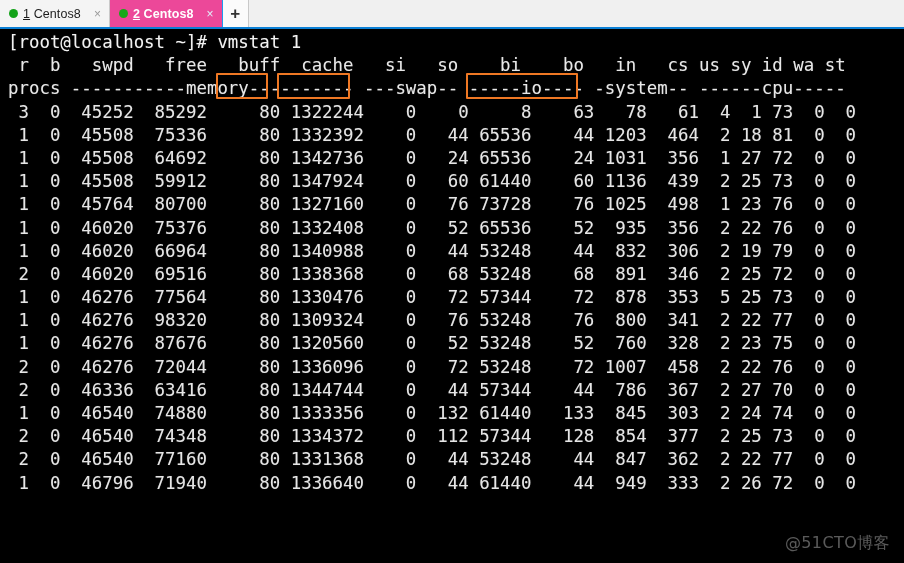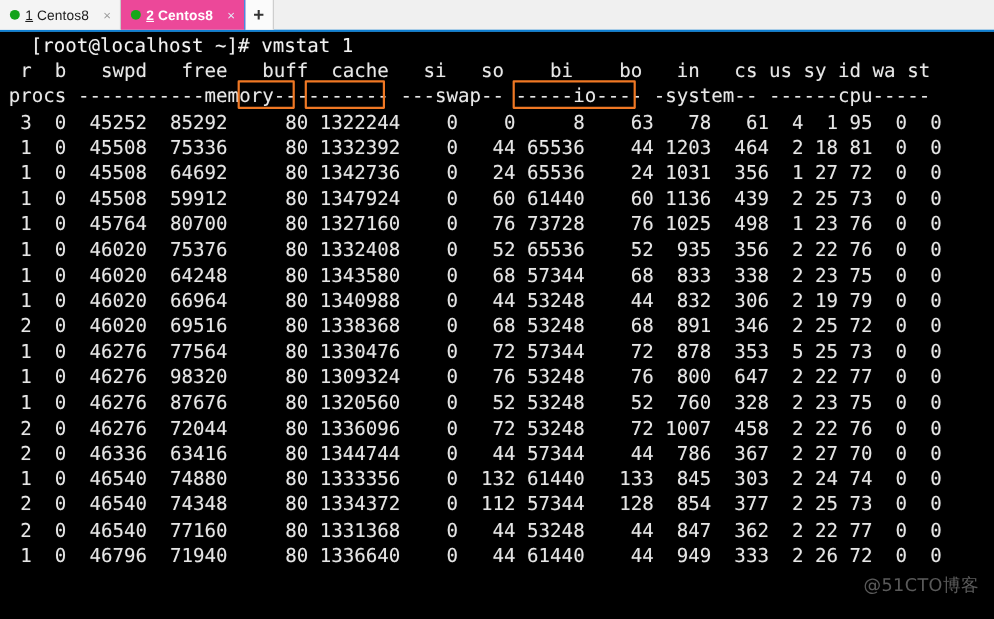--- a/index.html
+++ b/index.html
@@ -96,36 +96,36 @@
     height: 23.2px;
     line-height: 23.2px;
     white-space: pre;
     font-family: "DejaVu Sans Mono", monospace;
     font-size: 17.4px;
     letter-spacing: 0px;
     color: #e6e6e6;
     padding-left: 8px;
     text-shadow: 0 0 1px rgba(255,255,255,0.25);
   }
-  .tline.prompt { color: #f2f2f2; margin-left: 20px; }
+  .tline.prompt { color: #f2f2f2; }
   .tline.header { color: #e8e8e8; }
 
   
   .hl {
     position: absolute;
     border: 2px solid #ef7824;
     border-radius: 1px;
     pointer-events: none;
   }
 
   
   #watermark {
     position: absolute;
     right: 14px;
-    bottom: 20px;
+    bottom: 9px;
     font-family: "DejaVu Sans", sans-serif;
     font-size: 16px;
     color: rgba(215,215,215,0.42);
     letter-spacing: 0.4px;
     user-select: none;
   }
 </style>
 </head>
 <body>
 
@@ -149,31 +149,30 @@
     <div id="tabbar-filler"></div>
   </div>
 
   <div id="terminal">
 
     <div class="tline prompt">[root@localhost ~]# vmstat 1</div>
     <div class="tline header"> r  b   swpd   free   buff  cache   si   so    bi    bo   in   cs us sy id wa st</div>
     <div class="tline header">procs -----------memory---------- ---swap-- -----io---- -system-- ------cpu-----</div>
 
     <div id="rows">
-        <div class="tline"> 3  0  45252  85292     80 1322244    0    0     8    63   78   61  4  1 95  0  0</div>
+        <div class="tline"> 3  0  45252  85292     80 1322244    0    0     8    63   78   61  4  1 73  0  0</div>
         <div class="tline"> 1  0  45508  75336     80 1332392    0   44 65536    44 1203  464  2 18 81  0  0</div>
         <div class="tline"> 1  0  45508  64692     80 1342736    0   24 65536    24 1031  356  1 27 72  0  0</div>
         <div class="tline"> 1  0  45508  59912     80 1347924    0   60 61440    60 1136  439  2 25 73  0  0</div>
         <div class="tline"> 1  0  45764  80700     80 1327160    0   76 73728    76 1025  498  1 23 76  0  0</div>
         <div class="tline"> 1  0  46020  75376     80 1332408    0   52 65536    52  935  356  2 22 76  0  0</div>
-        <div class="tline"> 1  0  46020  64248     80 1343580    0   68 57344    68  833  338  2 23 75  0  0</div>
         <div class="tline"> 1  0  46020  66964     80 1340988    0   44 53248    44  832  306  2 19 79  0  0</div>
         <div class="tline"> 2  0  46020  69516     80 1338368    0   68 53248    68  891  346  2 25 72  0  0</div>
         <div class="tline"> 1  0  46276  77564     80 1330476    0   72 57344    72  878  353  5 25 73  0  0</div>
-        <div class="tline"> 1  0  46276  98320     80 1309324    0   76 53248    76  800  647  2 22 77  0  0</div>
+        <div class="tline"> 1  0  46276  98320     80 1309324    0   76 53248    76  800  341  2 22 77  0  0</div>
         <div class="tline"> 1  0  46276  87676     80 1320560    0   52 53248    52  760  328  2 23 75  0  0</div>
         <div class="tline"> 2  0  46276  72044     80 1336096    0   72 53248    72 1007  458  2 22 76  0  0</div>
         <div class="tline"> 2  0  46336  63416     80 1344744    0   44 57344    44  786  367  2 27 70  0  0</div>
         <div class="tline"> 1  0  46540  74880     80 1333356    0  132 61440   133  845  303  2 24 74  0  0</div>
         <div class="tline"> 2  0  46540  74348     80 1334372    0  112 57344   128  854  377  2 25 73  0  0</div>
         <div class="tline"> 2  0  46540  77160     80 1331368    0   44 53248    44  847  362  2 22 77  0  0</div>
         <div class="tline"> 1  0  46796  71940     80 1336640    0   44 61440    44  949  333  2 26 72  0  0</div>
       </div>
 
     <div class="hl" style="left:216px; top:44px;  width:52px;  height:26px;"></div>

